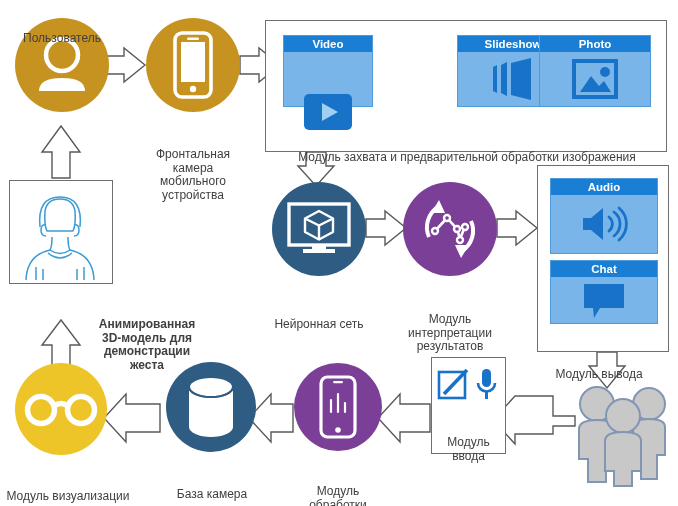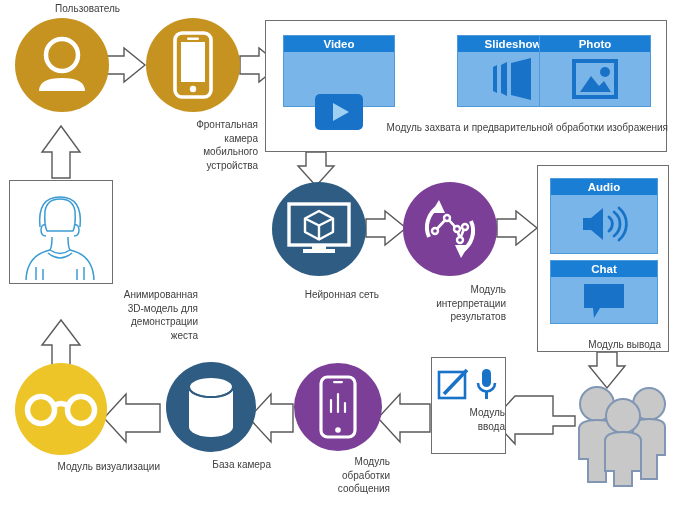--- a/index.html
+++ b/index.html
@@ -10,25 +10,26 @@
   #stage{
     position:relative;
     width:678px;
     height:506px;
     background:#ffffff;
     overflow:hidden;
   }
   .abs{position:absolute;}
   .lbl{
     position:absolute;
-    text-align:right;
-    font-size:10px;
+    text-align:center;
+    font-size:12px;
     line-height:13.5px;
     color:#404040;
     white-space:pre-line;
+    margin-top:30px;
   }
   .circle{
     position:absolute;
     border-radius:50%;
     display:flex;
     align-items:center;
     justify-content:center;
   }
   .panel{
     position:absolute;
@@ -114,21 +115,21 @@
       <rect x="15" y="7.5" width="12" height="2.4" rx="1.2" fill="#ffffff"></rect>
       <circle cx="21" cy="59" r="3.2" fill="#ffffff"></circle>
     </svg>
   </div>
   <div class="lbl" style="left:128px;top:118px;width:130px;">Фронтальная
 камера
 мобильного
 устройства</div>
 
   <div class="panel" style="left:265px;top:20px;width:402px;height:132px;">
-    <div class="tile" style="left:17px;top:14px;width:112px;height:72px;gap:40px;">
+    <div class="tile" style="left:17px;top:14px;width:90px;height:72px;gap:40px;">
       <div class="tile-head">Video</div>
       <div class="tile-body">
         <svg width="52" height="40" viewBox="0 0 52 40">
           <rect x="2" y="2" width="48" height="36" rx="5" fill="#1872c8"></rect>
           <path d="M20,11 L36,20 L20,29 Z" fill="#9fd0f2"></path>
         </svg>
       </div>
     </div>
 
     <div class="tile" style="left:145px;top:14px;width:112px;height:72px;margin-left:46px;">
@@ -276,38 +277,38 @@
 
   <div class="circle" style="left:15px;top:363px;width:92px;height:92px;background:#edc528;">
     <svg width="74" height="36" viewBox="0 0 74 36">
       <g fill="none" stroke="#ffffff" stroke-width="5.5">
         <circle cx="17" cy="19" r="13.5"></circle>
         <circle cx="57" cy="19" r="13.5"></circle>
         <path d="M30,15 q7,-5 14,0"></path>
       </g>
     </svg>
   </div>
-  <div class="lbl" style="left:0px;top:460px;width:136px;padding-left:24px;">Модуль визуализации</div>
+  <div class="lbl" style="left:0px;top:460px;width:136px;">Модуль визуализации</div>
 
   <div class="panel" style="left:9px;top:180px;width:104px;height:104px;">
     <svg width="100" height="100" viewBox="0 0 100 100" style="position:absolute;left:0;top:0;">
       <g fill="none" stroke="#3c9bd4" stroke-width="1.5" stroke-linejoin="round">
         <path d="M30,46 q-3,-30 20,-30 q23,0 20,30"></path>
         <path d="M35,30 q2,-12 15,-12 q13,0 15,12 q1,14 -2,20 L37,50 q-3,-6 -2,-20 Z"></path>
         <path d="M36,44 q-5,-1 -5,5 q0,6 5,6"></path>
         <path d="M64,44 q5,-1 5,5 q0,6 -5,6"></path>
         <path d="M42,56 q0,10 -2,13 q10,7 20,0 q-2,-3 -2,-13"></path>
         <path d="M40,69 q-23,5 -24,30"></path>
         <path d="M60,69 q23,5 24,30"></path>
         <path d="M38,72 q12,10 24,0"></path>
         <line x1="26" y1="86" x2="26" y2="99"></line>
         <line x1="33" y1="88" x2="33" y2="99"></line>
         <line x1="67" y1="88" x2="67" y2="99"></line>
         <line x1="74" y1="86" x2="74" y2="99"></line>
       </g>
     </svg>
   </div>
-  <div class="lbl" style="left:72px;top:288px;width:126px;">Анимированная
+  <div class="lbl" style="left:84px;top:288px;width:126px;font-weight:bold;">Анимированная
 3D-модель для
 демонстрации
 жеста</div>
 
 </div>
 
 </body></html>

